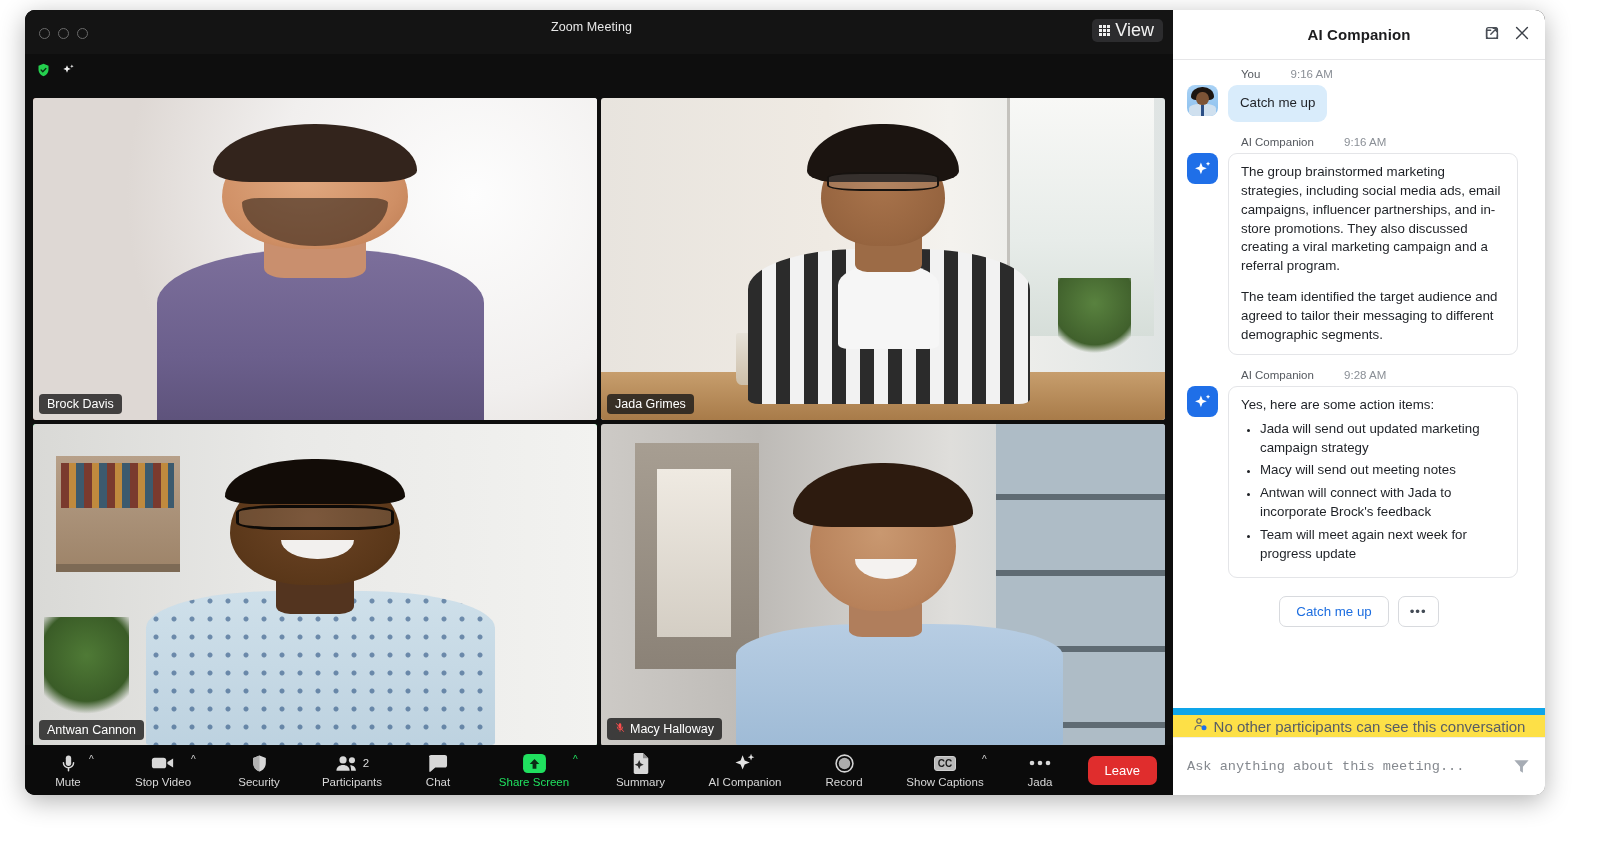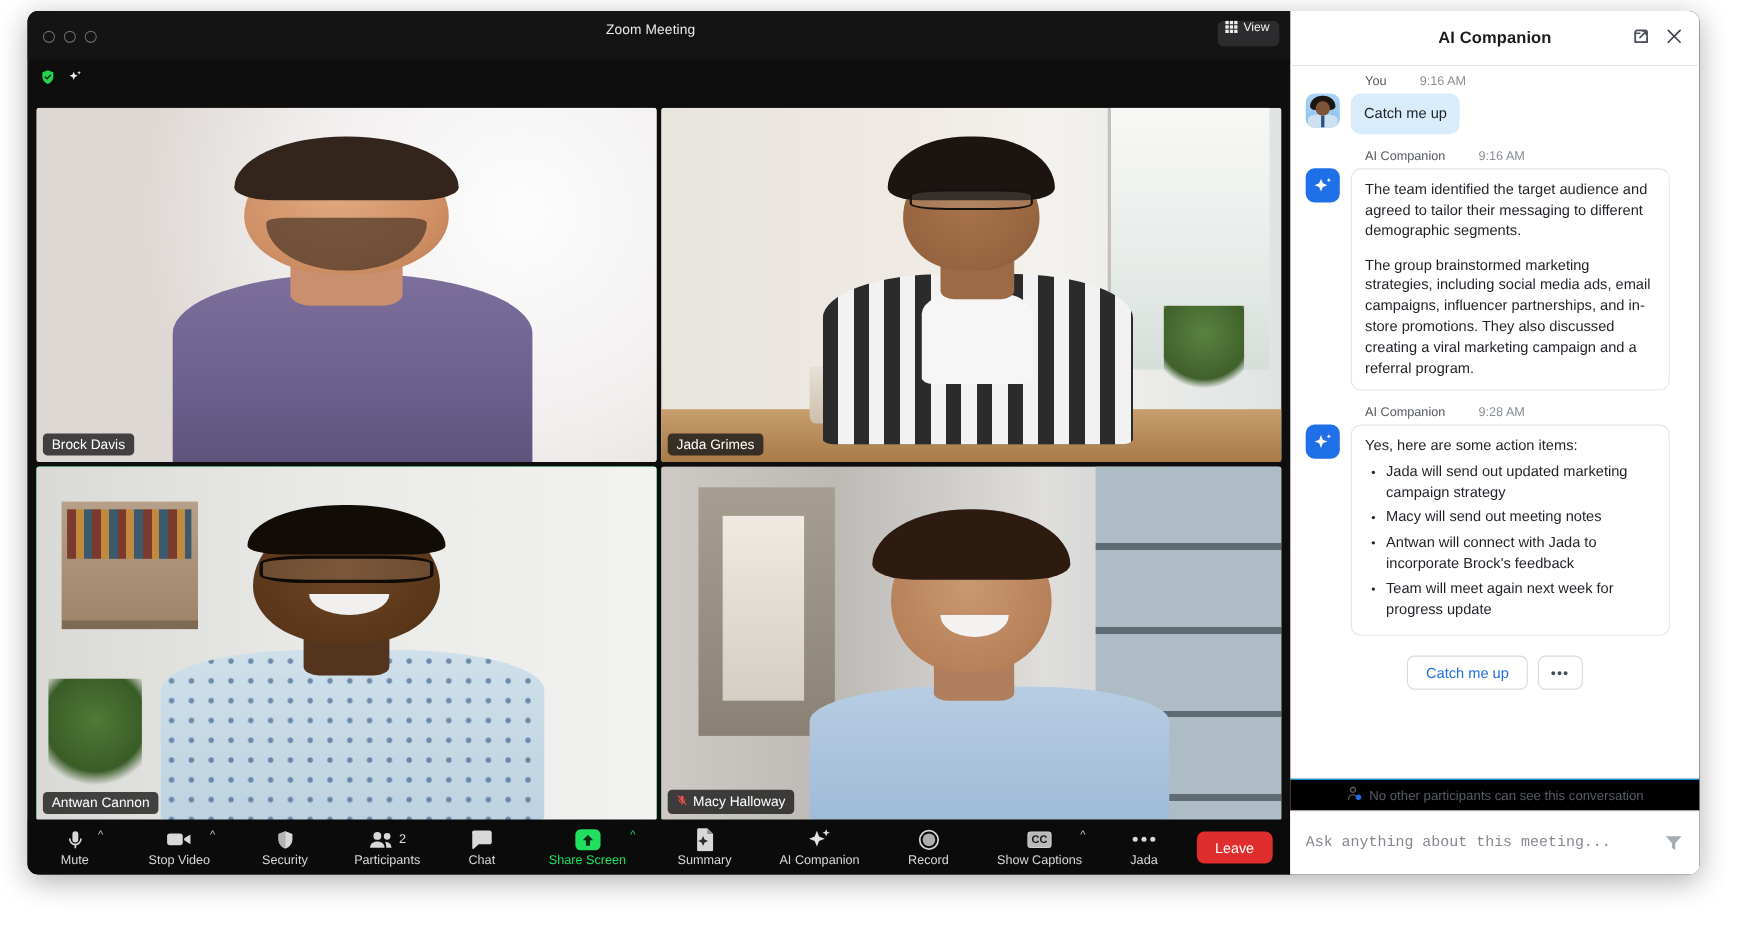--- a/index.html
+++ b/index.html
@@ -73,23 +73,24 @@
   }
   .view-btn {
     position: absolute;
     right: 10px;
     top: 9px;
     height: 23px;
     padding: 0 9px 0 7px;
     background: #2c2c2e;
     border-radius: 5px;
     display: flex;
+    align-items: center;
     gap: 5px;
     color: #f2f2f2;
-    font-size: 11px;
+    font-size: 18px;
     cursor: pointer;
   }
   .grid-icon {
     display: grid;
     grid-template-columns: repeat(3, 3px);
     grid-template-rows: repeat(3, 3px);
     gap: 1px;
   }
   .grid-icon i { background: #f0f0f0; display: block; width: 3px; height: 3px; }
 
@@ -389,28 +390,28 @@
     cursor: pointer;
   }
   .chip.dots {
     padding: 7px 11px;
     color: #3d4busy;
     color: #434b55;
     letter-spacing: 1px;
   }
 
   .privacy-bar {
-    background: #000000;
-    border-top: 1px solid #0ea5e9;
+    background: #fde047;
+    border-top: 7px solid #0ea5e9;
     height: 29px;
     display: flex;
     align-items: center;
     justify-content: center;
     gap: 6px;
-    font-size: 12px;
+    font-size: 15px;
     color: #585d64;
     flex: 0 0 29px;
   }
   .composer {
     height: 58px;
     flex: 0 0 58px;
     display: flex;
     align-items: center;
     padding: 0 14px;
     border-top: 1px solid #eeeff1;
@@ -716,22 +717,22 @@
             <span class="time">9:16 AM</span>
           </div>
           <div class="msg-row">
             <div class="avatar ai">
               <svg width="19" height="19" viewBox="0 0 24 24">
                 <path d="M10 4.4l2.1 5.3 5.3 2.1-5.3 2.1-2.1 5.3-2.1-5.3-5.3-2.1 5.3-2.1z" fill="#ffffff"></path>
                 <path d="M19 3.2l.8 2 2 .8-2 .8-.8 2-.8-2-2-.8 2-.8z" fill="#ffffff"></path>
               </svg>
             </div>
             <div class="bubble ai">
+              <p>The group brainstormed marketing strategies, including social media ads, email campaigns, influencer partnerships, and in-store promotions. They also discussed creating a viral marketing campaign and a referral program.</p>
               <p>The team identified the target audience and agreed to tailor their messaging to different demographic segments.</p>
-              <p>The group brainstormed marketing strategies, including social media ads, email campaigns, influencer partnerships, and in-store promotions. They also discussed creating a viral marketing campaign and a referral program.</p>
             </div>
           </div>
         </div>
 
 
         <div class="msg-group">
           <div class="msg-meta">
             <span class="who">AI Companion</span>
             <span class="time">9:28 AM</span>
           </div>

